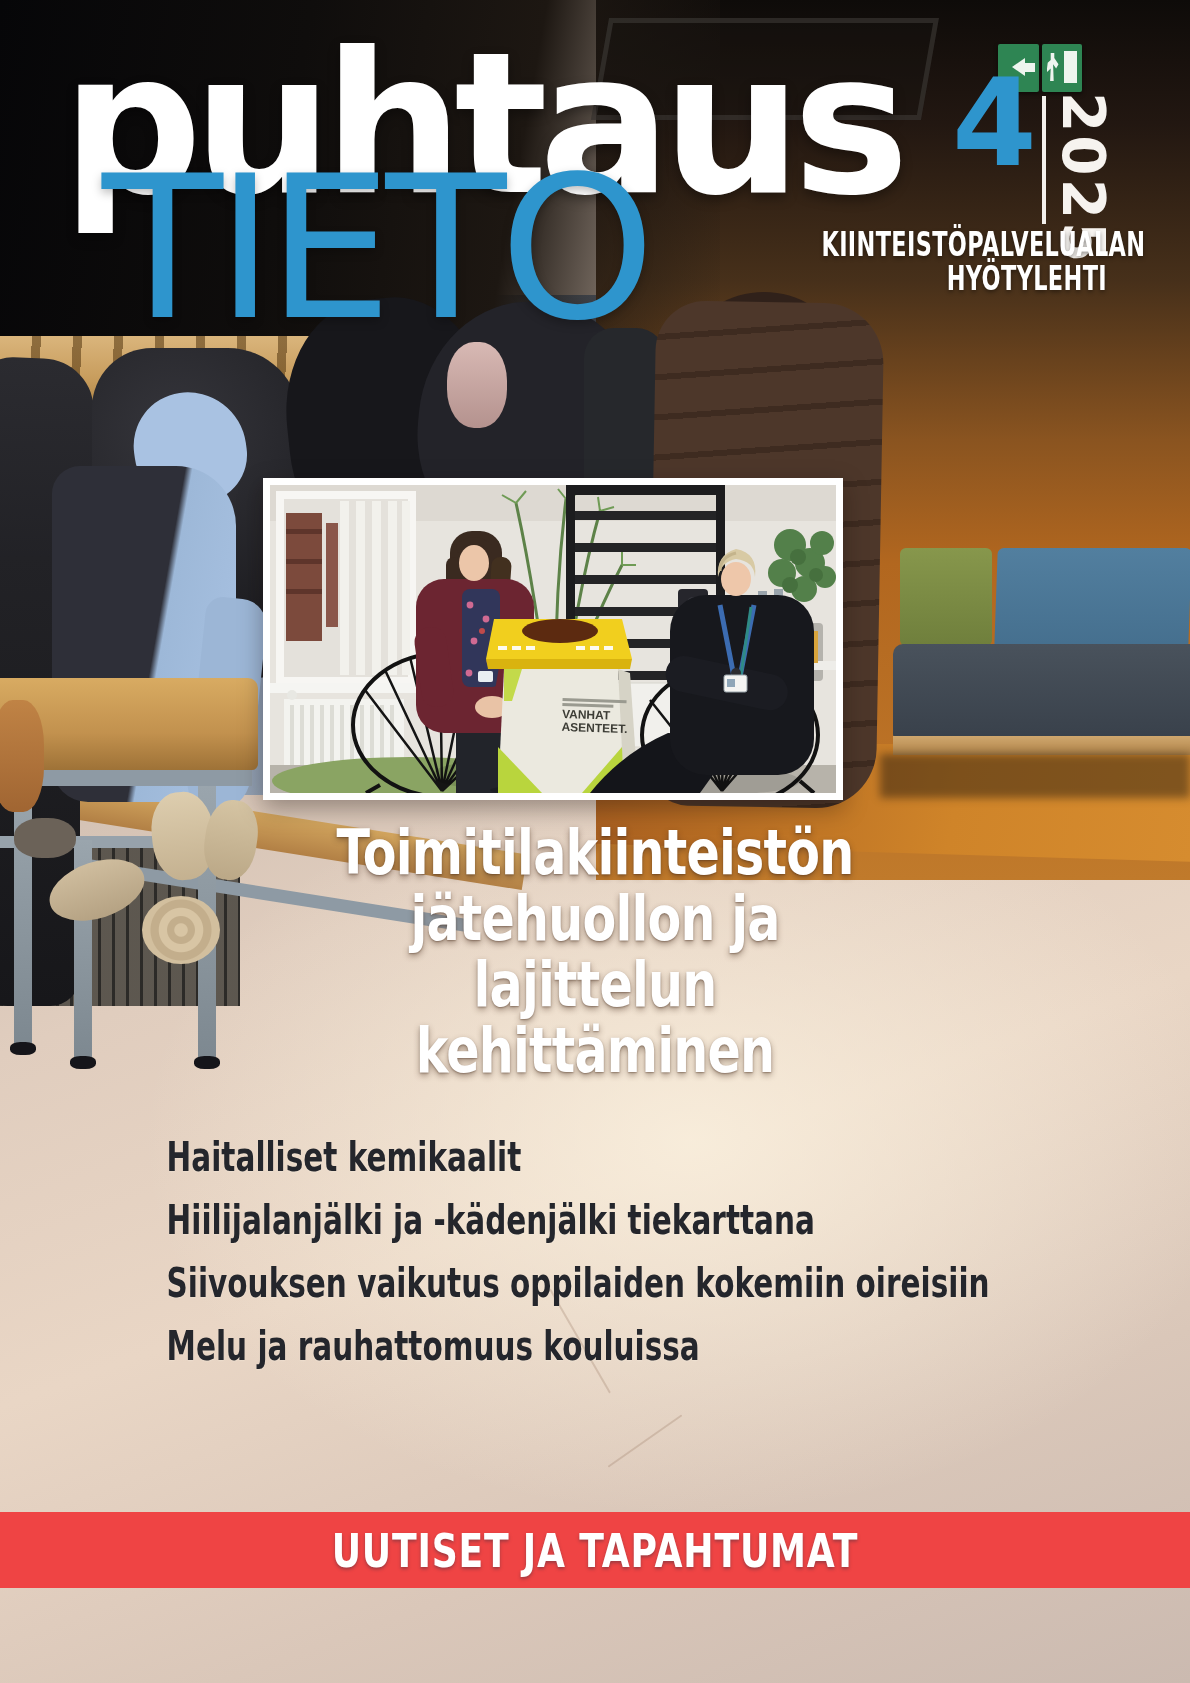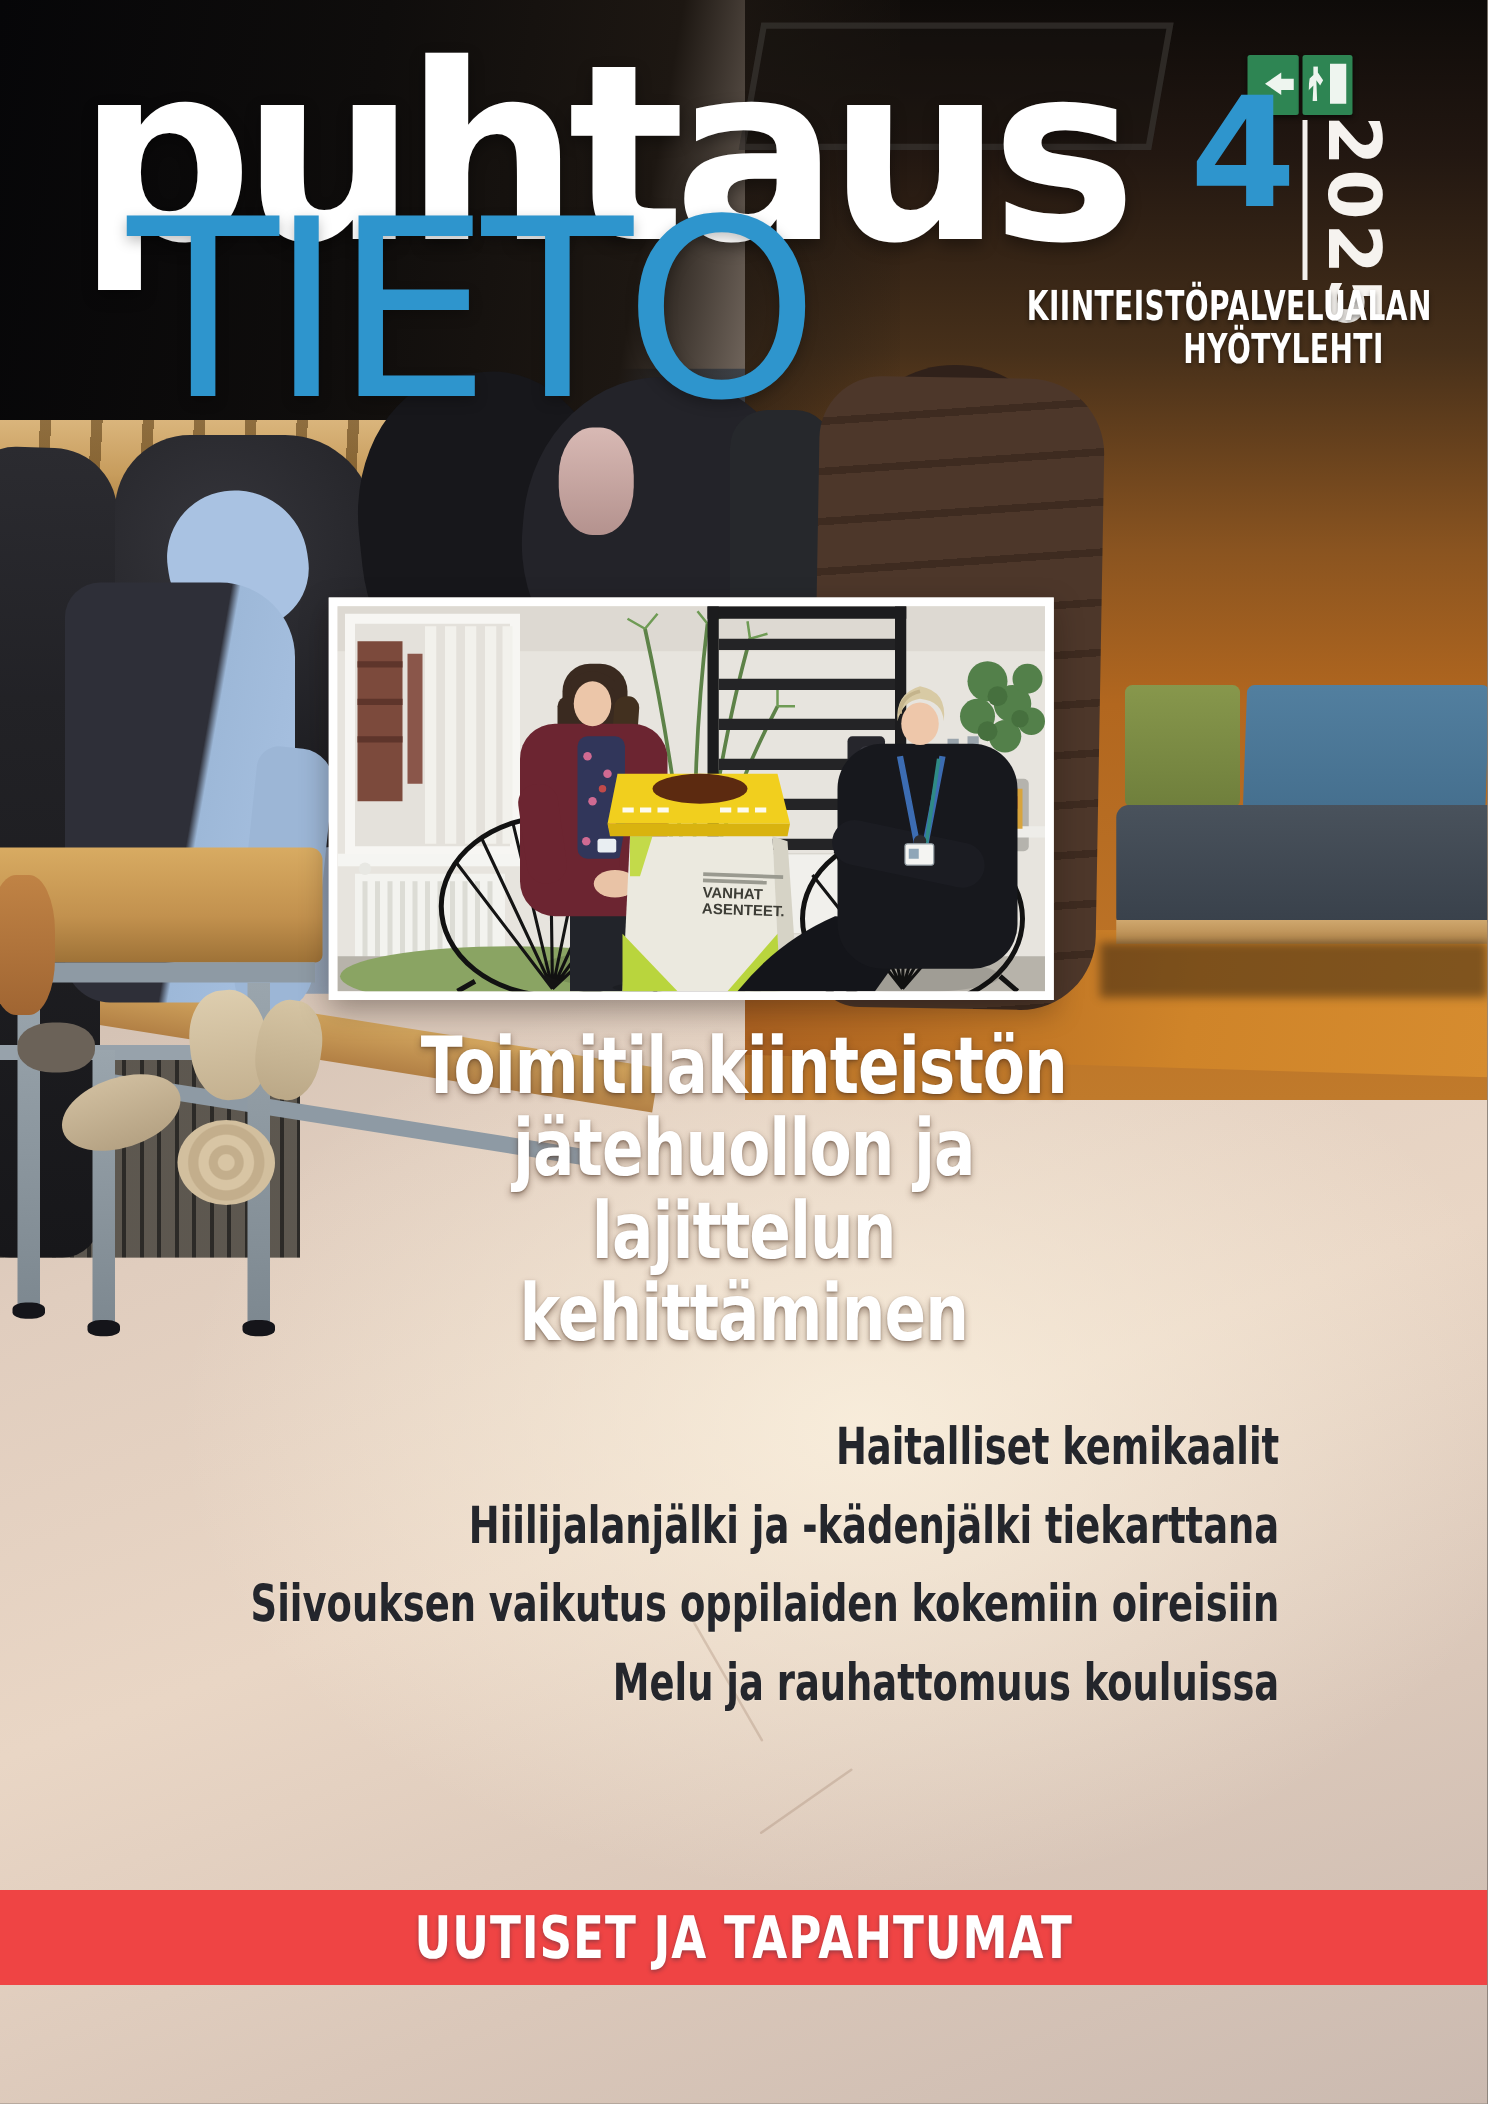--- a/index.html
+++ b/index.html
@@ -162,21 +162,21 @@
   .box-label .tiny-lines i{display:block; height:3px; background:#9a9a90; margin:2px 0; border:0;}
   .box-label .l1,.box-label .l2{font-size:12px; font-weight:800; line-height:13px; letter-spacing:0;}
 
   
   .headline{left:0; top:820px; width:1190px; text-align:center; z-index:15; color:#fff;}
   .headline .hl{
     font-size:63px; font-weight:800; line-height:66px; letter-spacing:-1px;
     transform:scaleX(.78); transform-origin:center;
     text-shadow:0 3px 7px rgba(70,45,28,.45), 0 1px 2px rgba(70,45,28,.4);
   }
-  .topics{left:0; top:1126px; width:1190px; text-align:right; z-index:15; color:#24262c;}
+  .topics{left:0; top:1126px; width:1190px; text-align:left; z-index:15; color:#24262c;}
   .topic{
     font-size:41px; font-weight:800; line-height:63px; letter-spacing:0;
     transform:scaleX(.72); transform-origin:center;
     text-shadow:0 1px 2px rgba(255,250,240,.25);
   }
   .banner{
     left:0; top:1512px; width:1190px; height:76px; background:#ef4444; z-index:20;
     display:flex; align-items:center; justify-content:center;
   }
   .banner .banner-text{

